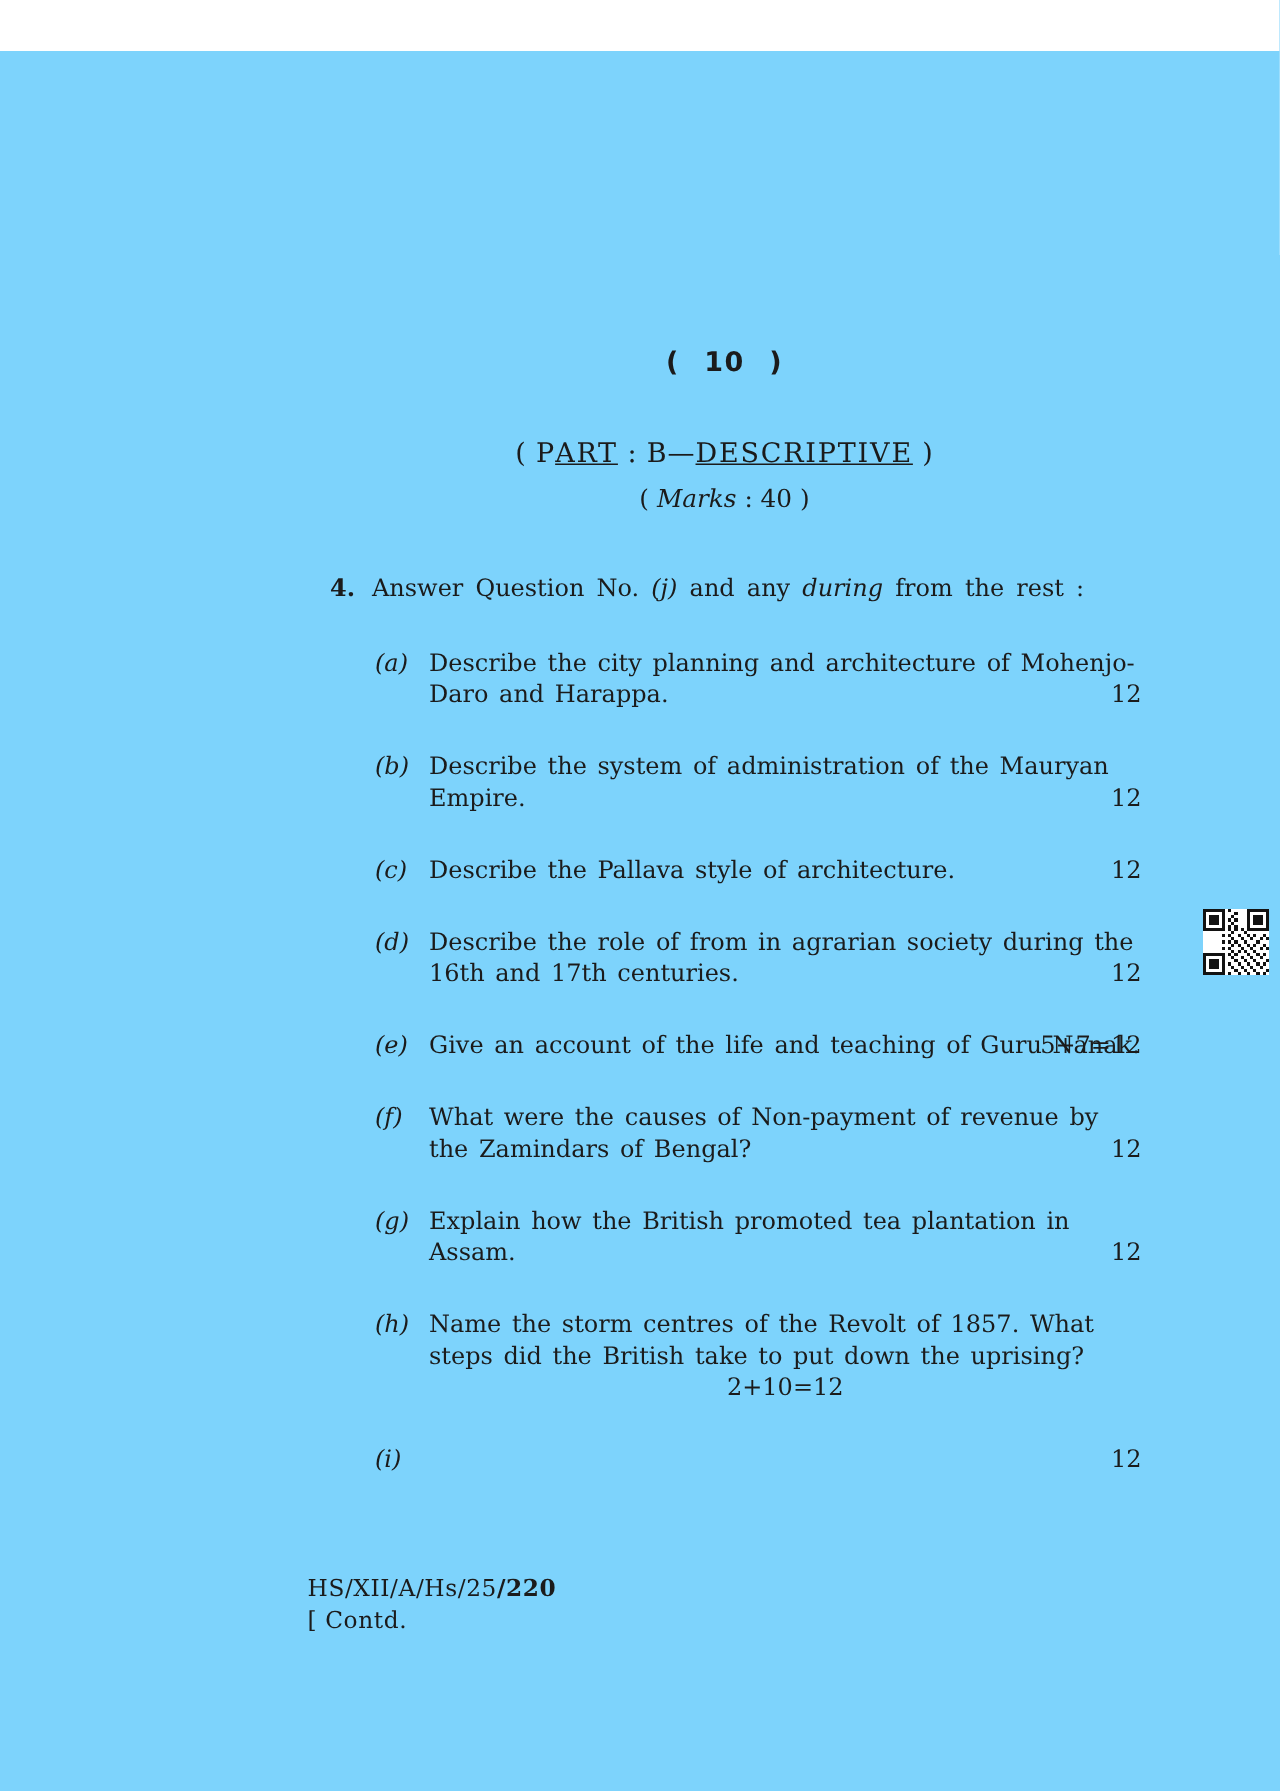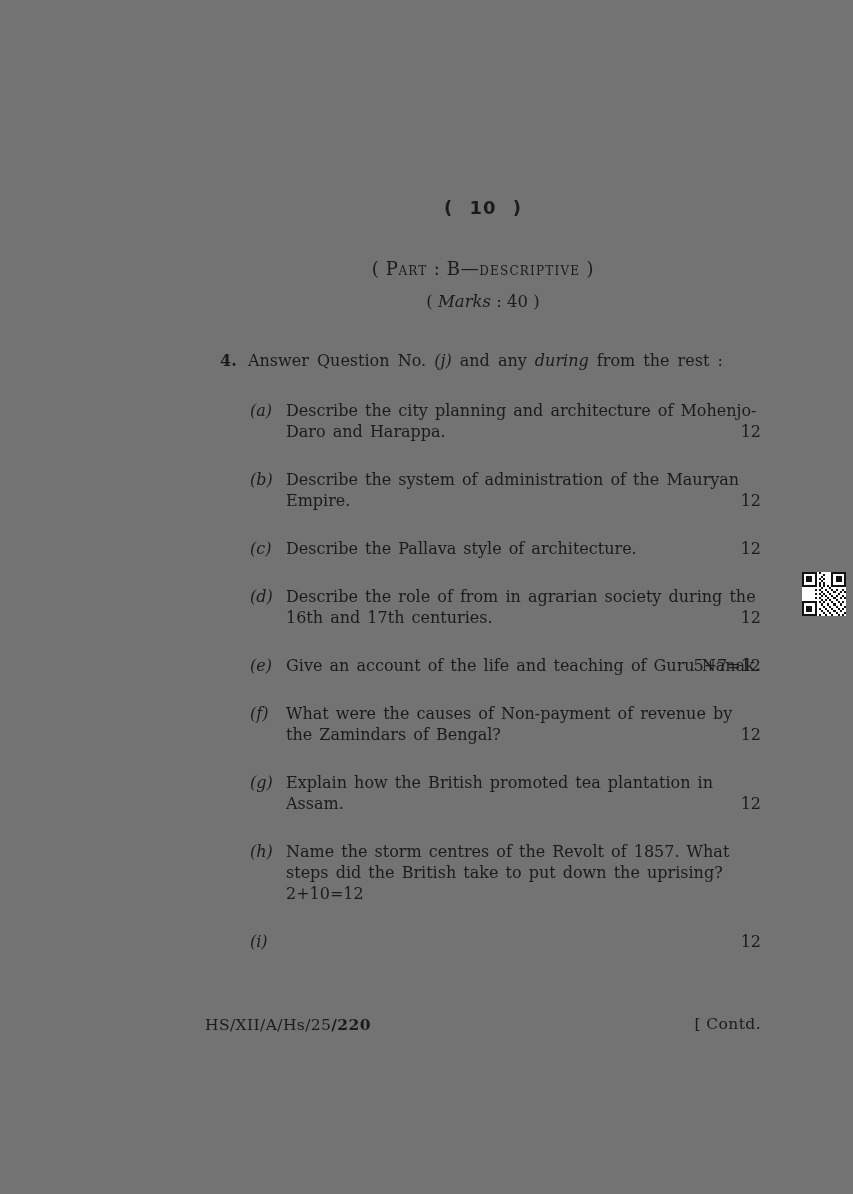--- a/index.html
+++ b/index.html
@@ -7,21 +7,21 @@
     width: 853px;
     height: 1194px;
     background: #ffffff;
     color: #1b1b1b;
     font-family: "DejaVu Serif", serif;
     font-size: 16px;
     line-height: 21px;
     position: relative;
     overflow: hidden;
   }
-  .sheet { position: absolute; inset: 0; background: #737373; }
+  .sheet { position: absolute; inset: 0; background: #7dd3fc; margin-top: 34px; }
 
   .content {
     position: absolute;
     left: 205px;
     top: 197px;
     width: 556px;
   }
 
   .page-number {
     text-align: center;
@@ -31,21 +31,21 @@
     word-spacing: 9px;
     letter-spacing: 1px;
   }
 
   .part-heading {
     margin-top: 40px;
     text-align: center;
     font-size: 18px;
     letter-spacing: 0.6px;
   }
-  .part-heading .sc { font-size: 12px; letter-spacing: 1.2px; }
+  .part-heading .sc { font-size: 18px; letter-spacing: 1.2px; text-decoration: underline; }
 
   .marks-heading {
     margin-top: 9px;
     text-align: center;
     font-size: 16.5px;
   }
   .italic { font-style: italic; }
 
   .q4 {
     margin-top: 38px;
@@ -73,32 +73,33 @@
     word-spacing: 2px;
   }
   .item-marks {
     position: absolute;
     right: 0;
     bottom: 0;
   }
   .item.marks-below .item-marks {
     position: static;
     display: block;
-    text-align: left;
+    text-align: center;
   }
 
   .footer {
     position: absolute;
     left: 205px;
     top: 1014px;
     width: 556px;
     display: flex;
     justify-content: space-between;
     font-size: 15.5px;
     letter-spacing: 0.4px;
+    flex-direction: column;
   }
   .footer b { font-weight: bold; }
 
   .qr {
     position: absolute;
     left: 802px;
     top: 572px;
     width: 44px;
     height: 44px;
   }

